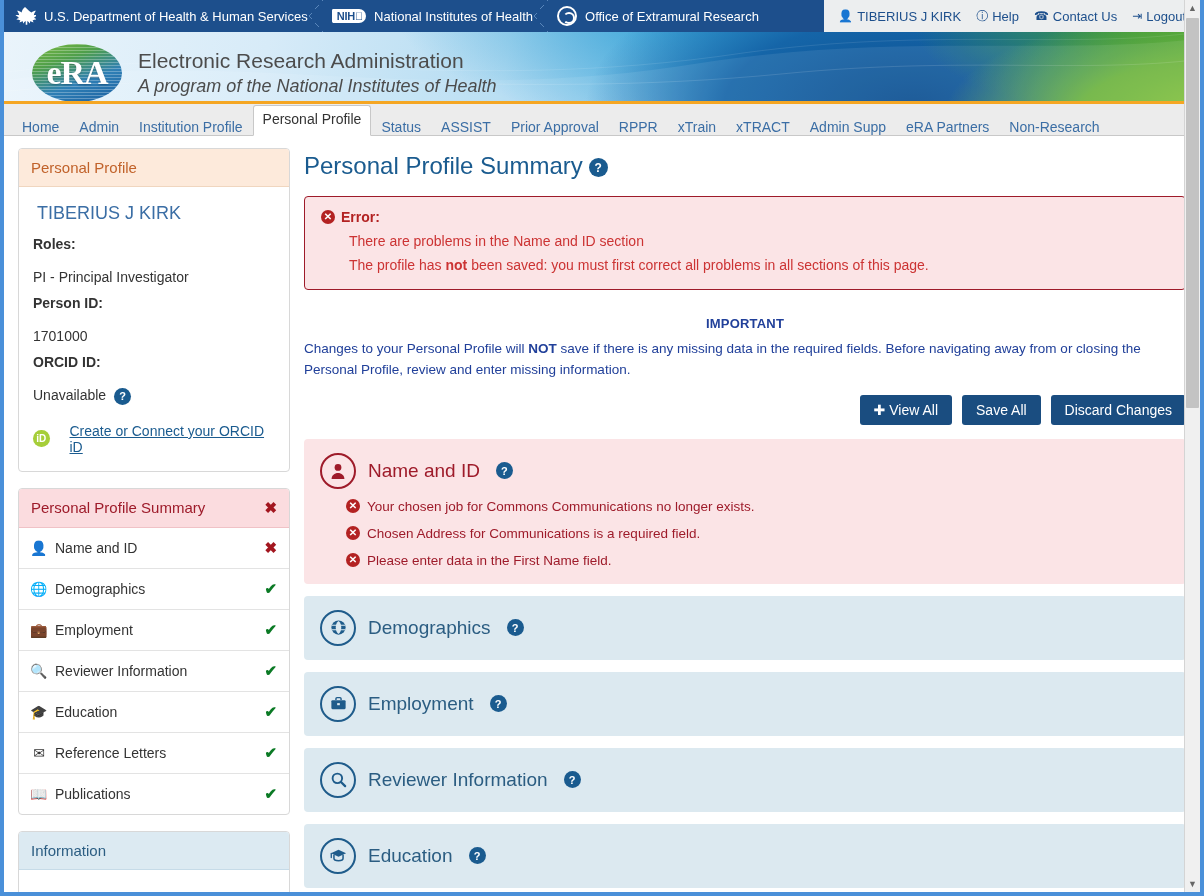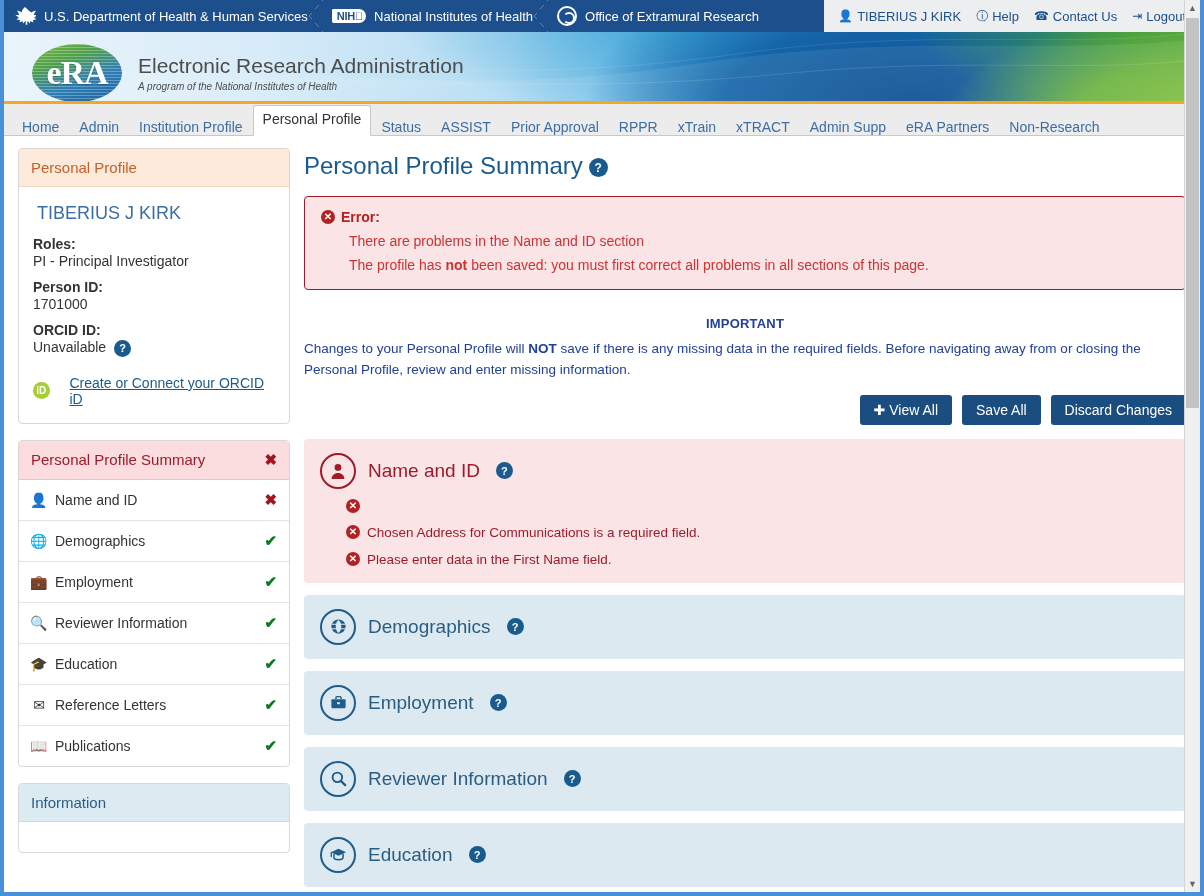--- a/index.html
+++ b/index.html
@@ -47,21 +47,21 @@
   }
   .banner .wave { position:absolute; left:0; top:0; width:100%; height:100%; opacity:.45; }
   .banner-inner { position:absolute; left:0; top:0; display:flex; align-items:center; gap:16px; padding:12px 0 0 28px; }
   .era-logo { width:90px; height:58px; border-radius:50%; position:relative; flex:0 0 auto;
      background: linear-gradient(160deg,#7dbb42 0%, #4f9f4a 30%, #2f7fb5 62%, #1a5fa0 100%);
      display:flex; align-items:center; justify-content:center; overflow:hidden; }
   .era-logo .stripes{position:absolute;inset:0;background:repeating-linear-gradient(to bottom, rgba(255,255,255,.28) 0 1px, transparent 1px 3px);}
   .era-logo .txt { position:relative; font-family:"Liberation Serif", serif; font-weight:bold; font-size:34px;
                    color:#fff; letter-spacing:-1px; text-shadow:0 1px 2px rgba(0,0,0,.25); }
   .era-title { font-size:21px; color:#4c4c4c; line-height:1.15; }
-  .era-sub { font-size:10px; color:#4c4c4c; font-style:italic; margin-top:2px; }
+  .era-sub { font-size:18px; color:#4c4c4c; font-style:italic; margin-top:2px; }
   .orange-rule { height:3px; background:#f5a623; }
 
   
   .nav { background:#ececec; height:32px; display:flex; align-items:flex-end; padding-left:8px;
          border-bottom:1px solid #c8c8c8; position:relative; }
   .tab { font-size:14px; color:#3b6ea5; padding:6px 10px 0; white-space:nowrap; cursor:pointer; }
   .tab.active { background:#fff; color:#333; border:1px solid #c8c8c8; border-bottom:1px solid #fff;
                 border-radius:3px 3px 0 0; margin-bottom:-1px; padding:5px 9px 8px; }
 
   
@@ -72,21 +72,21 @@
   .card { border:1px solid #d8d8d8; border-radius:4px; background:#fff; margin-bottom:16px; overflow:hidden; }
   .card-head { padding:10px 12px; font-size:15px; }
   .card-head.peach { background:#fdeadb; color:#c1622a; border-bottom:1px solid #f0d6bf; }
   .card-head.pink  { background:#fbdcdf; color:#9e1b2a; border-bottom:1px solid #f0c2c6;
                      display:flex; align-items:center; justify-content:space-between; }
   .card-head.blue  { background:#dceaf2; color:#2b5d82; border-bottom:1px solid #c6dbe8; }
   .card-body { padding:12px 14px 16px 14px; font-size:14px; color:#333; }
   .profile-name { font-size:18px; color:#3b6ea5; margin:4px 0 12px 4px; }
   .lbl { font-weight:bold; color:#333; margin-top:10px; }
   .lbl:first-child{margin-top:0;}
-  .val { margin-top:1px; }
+  .val { margin-top:17px; }
   .helpdot { display:inline-flex; align-items:center; justify-content:center; width:17px; height:17px;
              border-radius:50%; background:#1a5b8f; color:#fff; font-size:11px; font-weight:bold;
              vertical-align:middle; margin-left:4px; cursor:pointer; }
   .orcid-link { margin-top:18px; display:flex; align-items:center; gap:20px; }
   .orcid-ico { width:17px; height:17px; border-radius:50%; background:#a6ce39; color:#fff;
                font-size:10px; font-weight:bold; display:flex; align-items:center; justify-content:center; }
   .orcid-link a { color:#1a5b8f; font-size:14px; }
 
   .sum-row { display:flex; align-items:center; justify-content:space-between;
              padding:11px 12px; border-bottom:1px solid #e3e3e3; font-size:14px; color:#333; cursor:pointer; }
@@ -337,20 +337,21 @@
                 <circle cx="10" cy="6.4" r="3.4" fill="currentColor"></circle>
                 <path d="M3.6 18c0-3.7 2.9-6.1 6.4-6.1s6.4 2.4 6.4 6.1z" fill="currentColor"></path>
               </svg>
           </span>
           <span class="sec-title">Name and ID</span>
           <span class="helpdot">?</span>
         </div>
         <div class="sec-errs">
           <div class="e">
               <span class="xcirc">✕</span>
+              <span>Your chosen job for Commons Communications no longer exists.</span>
             </div>
           <div class="e">
               <span class="xcirc">✕</span>
               <span>Chosen Address for Communications is a required field.</span>
             </div>
           <div class="e">
               <span class="xcirc">✕</span>
               <span>Please enter data in the First Name field.</span>
             </div>
         </div>

